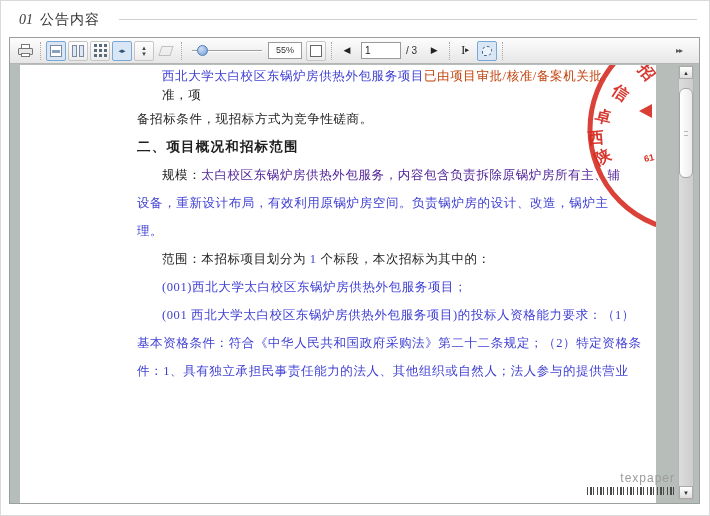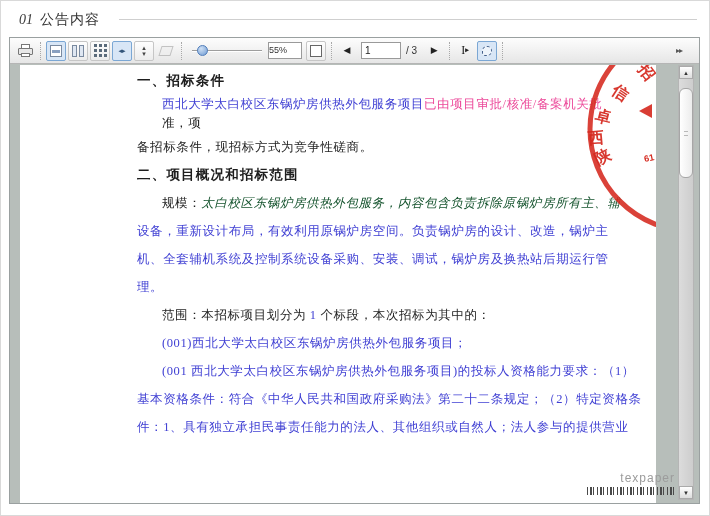--- a/index.html
+++ b/index.html
@@ -41,21 +41,21 @@
   .i-arrow { font-size:9px; color:#222; line-height:1; }
   .i-ibeam { font-family:"Liberation Serif",serif; font-size:12px; color:#222; }
   .i-ibeam b { font-size:7px; vertical-align:2px; }
   .i-hand { width:10px; height:10px; border:1px dashed #44608a; border-radius:50% 50% 50% 35%; background:#eef4fb; }
   .i-chev { font-size:8px; color:#555; letter-spacing:-1px; }
 
   .slider { position:relative; width:70px; height:18px; margin:0 6px; }
   .slider .track { position:absolute; left:0; right:0; top:8px; height:2px; background:#9e9e9e; border-bottom:1px solid #fff; }
   .slider .thumb { position:absolute; left:5px; top:3px; width:11px; height:11px; border-radius:50%;
                    background:radial-gradient(circle at 35% 30%, #cfe0f5, #6f9bd2); border:1px solid #4f7cba; }
-  .zoombox { width:34px; height:17px; border:1px solid #9a9a9a; background:#fff; font-size:9px; color:#333; line-height:15px; margin-right:3px; }
+  .zoombox { width:34px; height:17px; border:1px solid #9a9a9a; background:#fff; font-size:9px; color:#333; text-align:center; line-height:15px; margin-right:3px; }
   .pagebox { width:40px; height:17px; border:1px solid #9a9a9a; background:#fff; font-size:10px; color:#222; padding:0 3px; line-height:15px; margin:0 3px; }
   .pagetotal { font-size:10px; color:#333; margin:0 6px 0 2px; }
   .tbar-right { margin-left:auto; margin-right:6px; }
 
   
   .content { position:absolute; left:0; top:27px; right:0; bottom:0; overflow:hidden; }
   .page { position:absolute; left:10px; top:0; width:636px; height:460px; background:#fff; overflow:hidden; }
 
   .doc { position:absolute; left:0; top:2px; width:100%; padding-left:117px; padding-right:55px;
          font-family:"Liberation Serif", serif; }
@@ -170,28 +170,26 @@
       <div class="sep"></div>
 
       <div class="tbtn tbar-right">
         <span class="i-chev">▸▸</span>
       </div>
     </div>
 
     <div class="content">
       <div class="page">
         <div class="doc">
-            <div class="docline heading"><span style="color: rgb(30, 30, 30);">一、招标条件</span></div>
-            <div class="docline tight indent"><span style="color: rgb(63, 63, 211);">西北大学太白校区东锅炉房供热外包服务项目</span><span style="color: #ec4899;">已由项目审批/核准/备案机关批</span></div>
+            <div class="docline tight indent"><span style="color: rgb(63, 63, 211);">西北大学太白校区东锅炉房供热外包服务项目</span><span style="color: #c2410c;">已由项目审批/核准/备案机关批</span></div>
             <div class="docline tight indent"><span style="color: rgb(30, 30, 30);">准，项</span></div>
             <div class="docline"><span style="color: rgb(30, 30, 30);">备招标条件，现招标方式为竞争性磋商。</span></div>
             <div class="docline heading"><span style="color: rgb(30, 30, 30);">二、项目概况和招标范围</span></div>
-            <div class="docline indent"><span style="color: rgb(30, 30, 30);">规模：</span><span style="color: #14532d; font-style: italic;">太白校区东锅炉房供热外包服务，内容包含负责拆除原锅炉房所有主、辅</span></div>
+            <div class="docline indent"><span style="color: rgb(30, 30, 30);">规模：</span><span style="color: #4c1d95;">太白校区东锅炉房供热外包服务，内容包含负责拆除原锅炉房所有主、辅</span></div>
             <div class="docline"><span style="color: rgb(63, 63, 211);">设备，重新设计布局，有效利用原锅炉房空间。负责锅炉房的设计、改造，锅炉主</span></div>
-            <div class="docline"><span style="color: rgb(63, 63, 211);">机、全套辅机系统及控制系统设备采购、安装、调试，锅炉房及换热站后期运行管</span></div>
             <div class="docline"><span style="color: rgb(63, 63, 211);">理。</span></div>
             <div class="docline indent"><span style="color: rgb(30, 30, 30);">范围：本招标项目划分为 </span><span style="color: rgb(63, 63, 211);">1</span><span style="color: rgb(30, 30, 30);"> 个标段，本次招标为其中的：</span></div>
             <div class="docline indent"><span style="color: rgb(63, 63, 211);">(001)西北大学太白校区东锅炉房供热外包服务项目；</span></div>
             <div class="docline indent"><span style="color: rgb(63, 63, 211);">(001 西北大学太白校区东锅炉房供热外包服务项目)的投标人资格能力要求：（1）</span></div>
             <div class="docline"><span style="color: rgb(63, 63, 211);">基本资格条件：符合《中华人民共和国政府采购法》第二十二条规定；（2）特定资格条</span></div>
             <div class="docline"><span style="color: rgb(63, 63, 211);">件：1、具有独立承担民事责任能力的法人、其他组织或自然人；法人参与的提供营业</span></div>
             <div class="docline"></div>
           </div>
 
         <div class="stamp">

